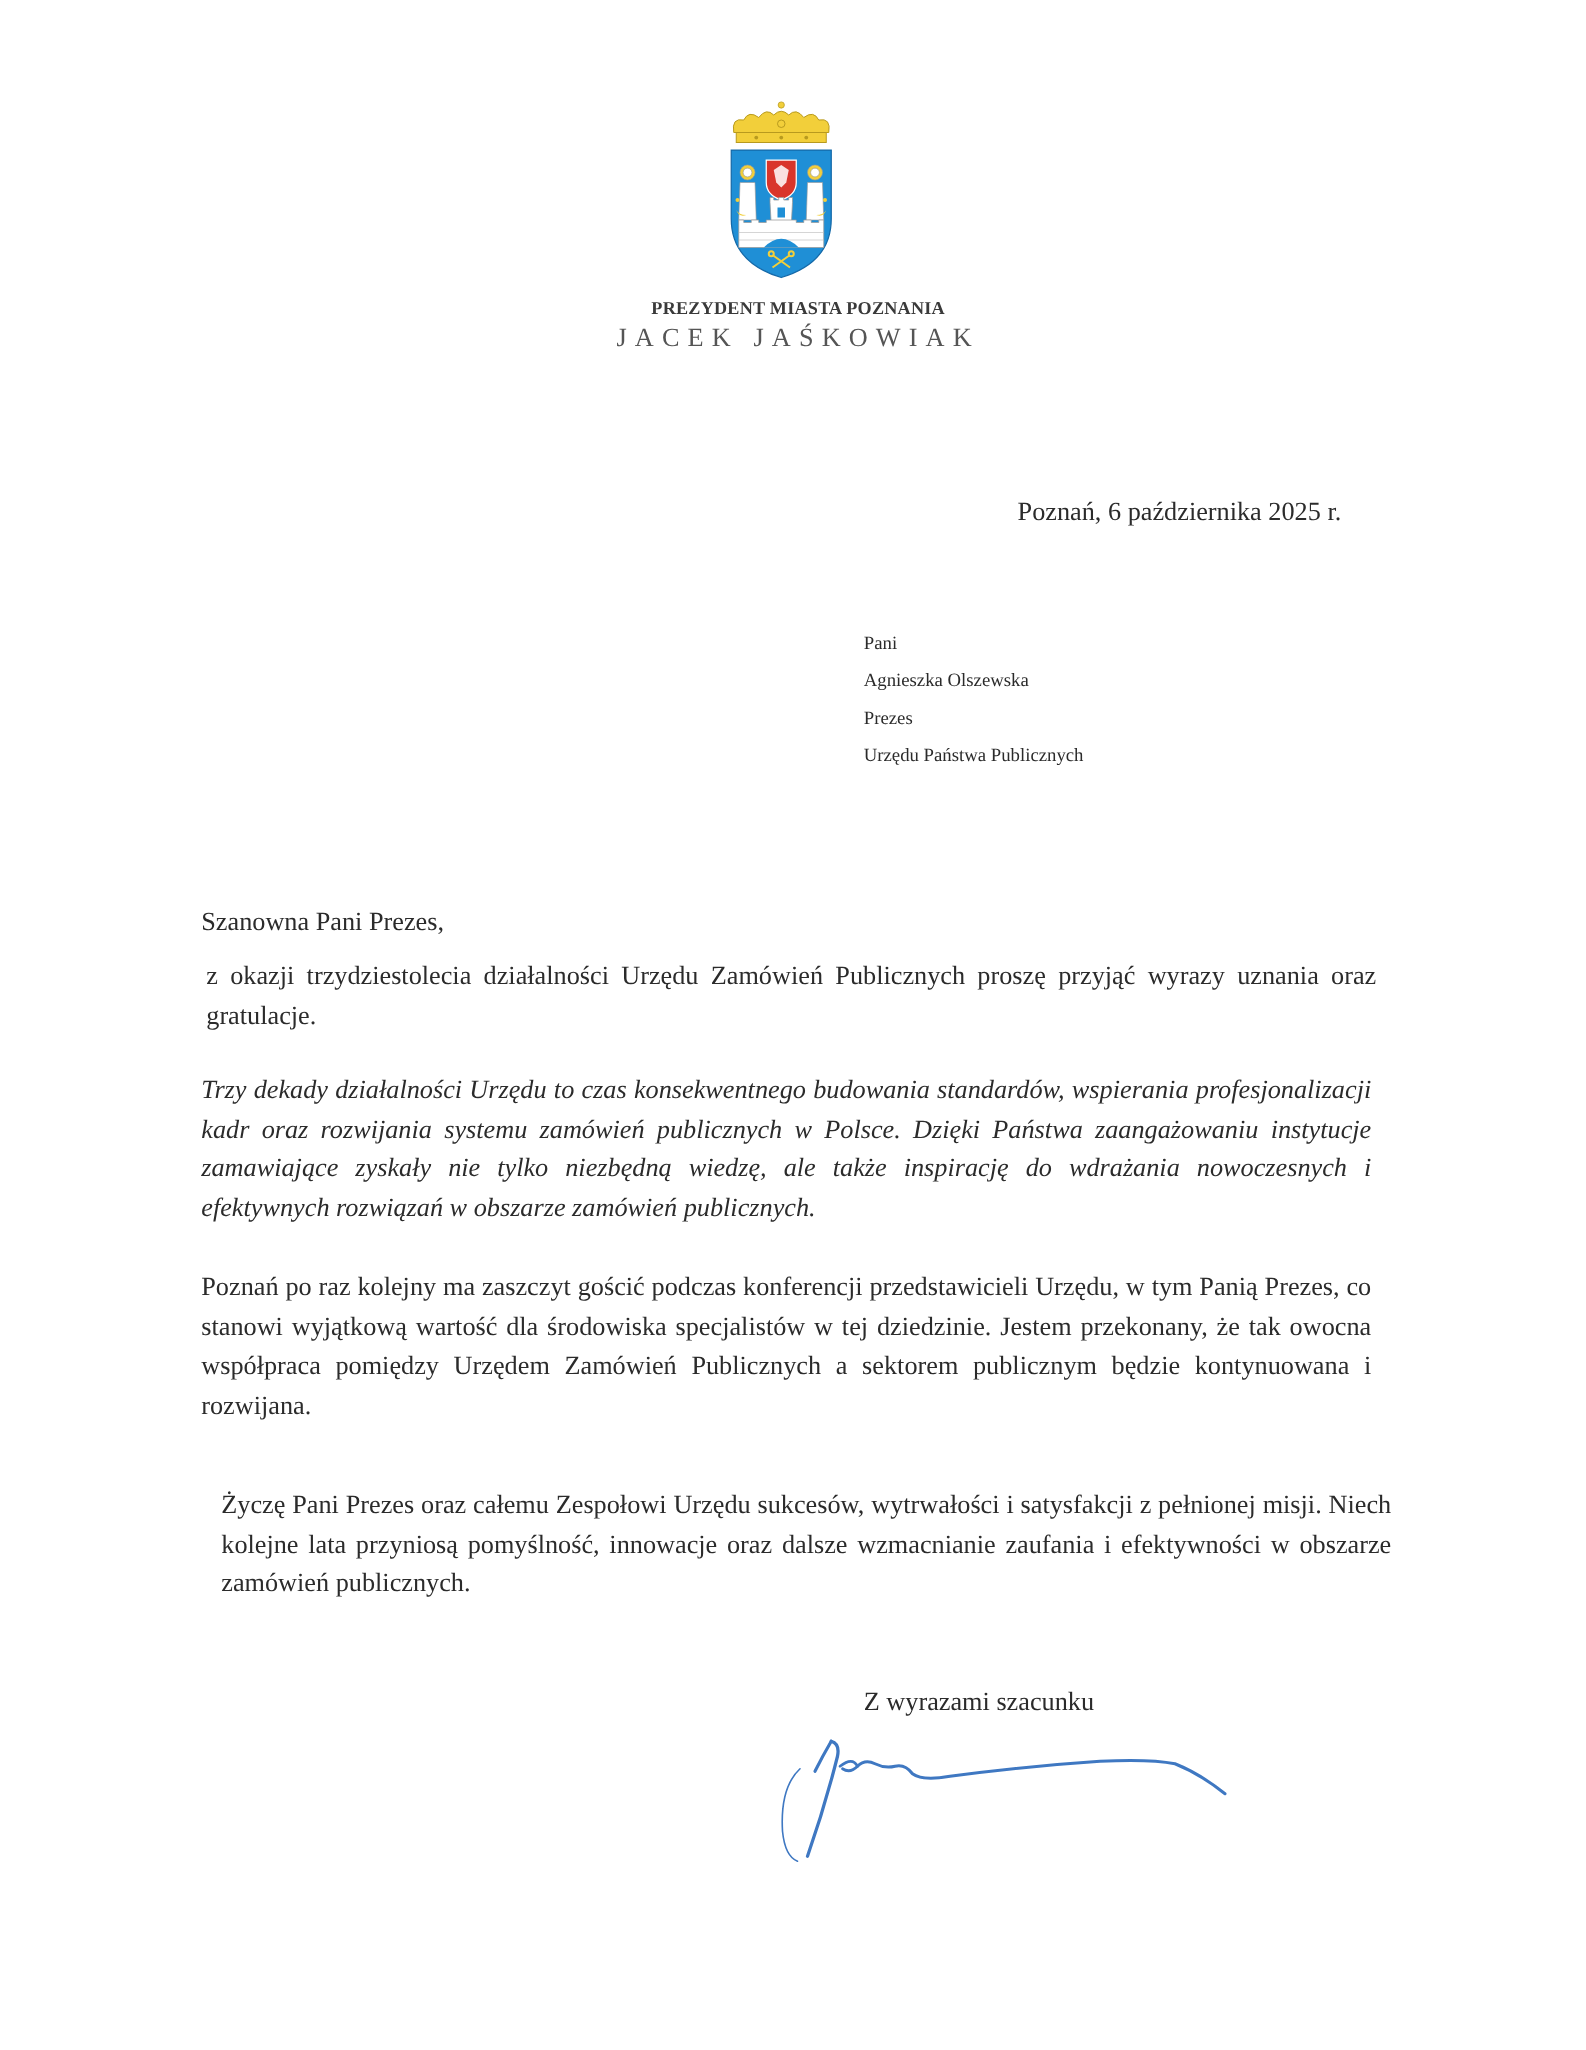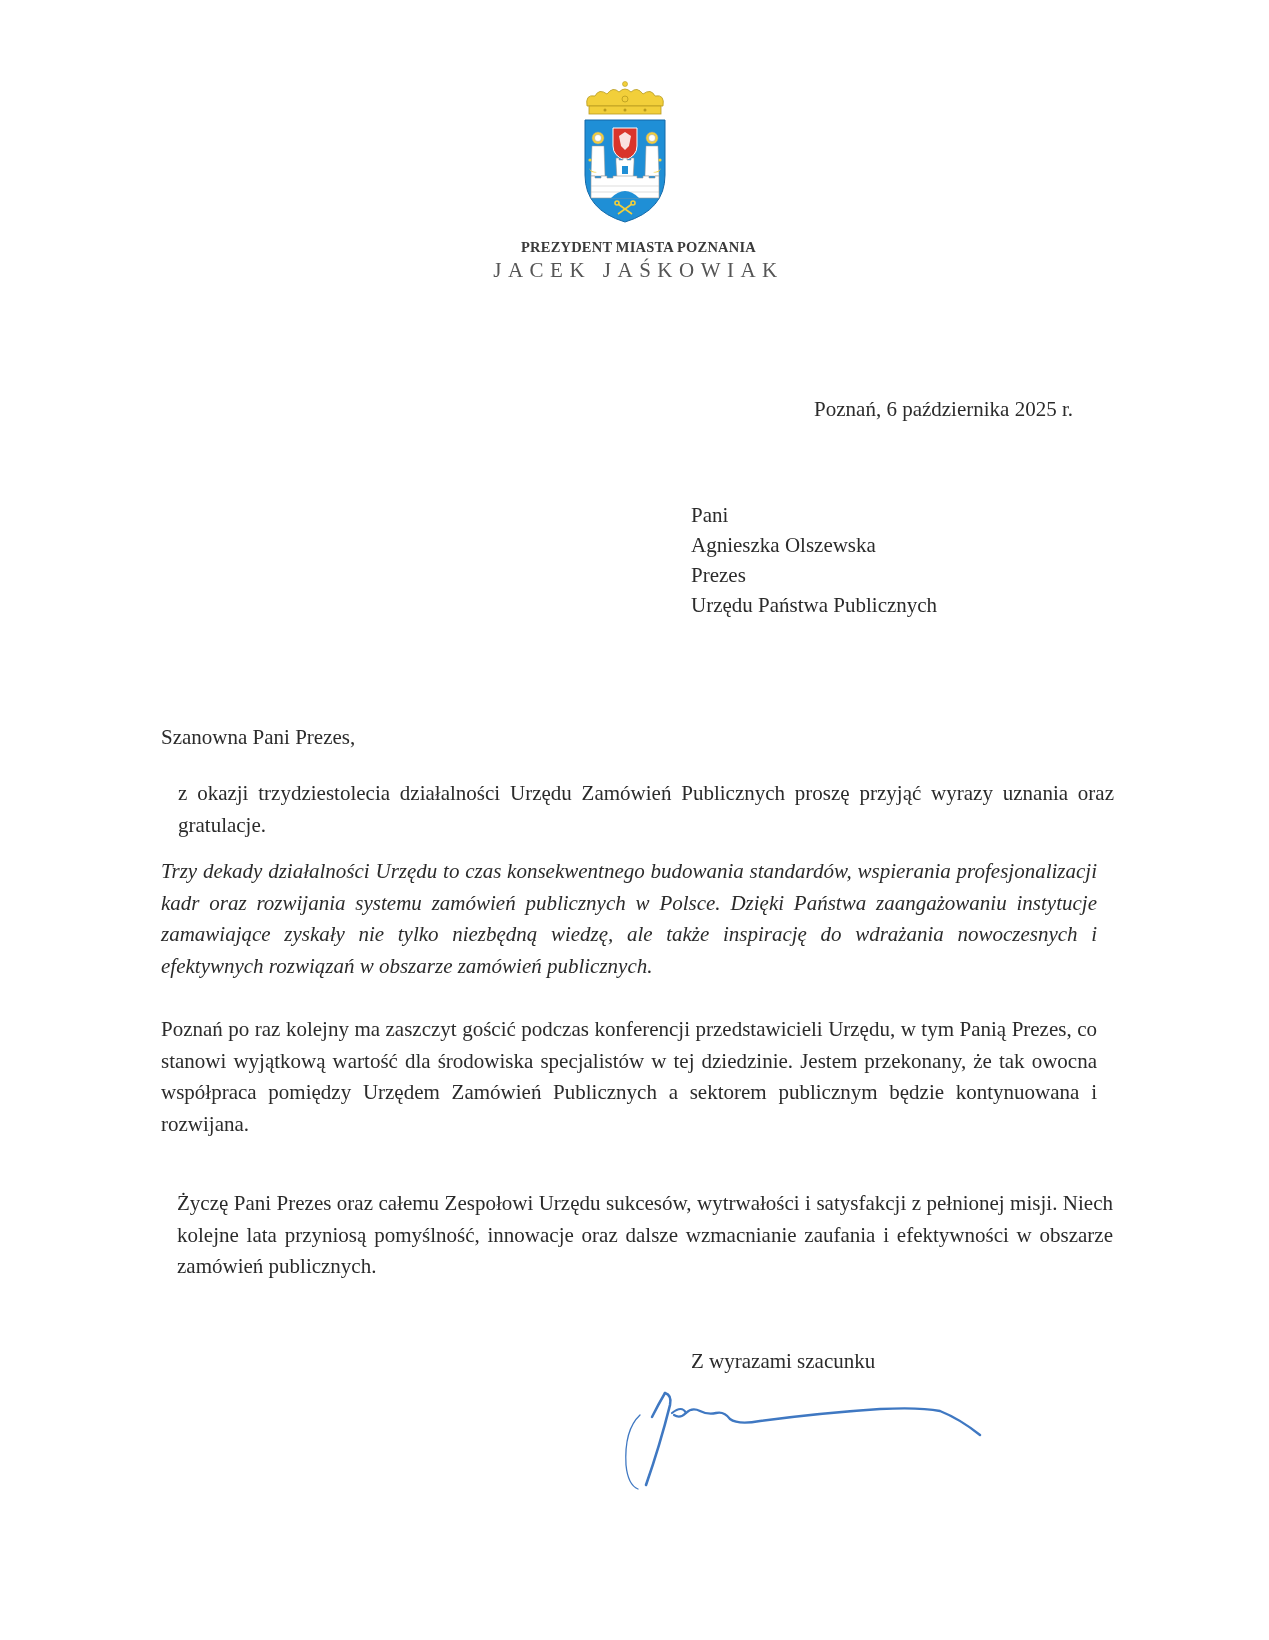--- a/index.html
+++ b/index.html
@@ -16,21 +16,21 @@
       top: 239px; font-size: 14.5px; font-weight: bold; letter-spacing: 0.2px;
       color: #3a3a3a; left: 0; padding-left: 4px;
     }
     .org-name {
       top: 258px; font-size: 21px; letter-spacing: 6.5px; color: #555;
       padding-left: 4px;
     }
     .date {
       position: absolute; top: 397px; right: 196px; font-size: 21px;
     }
-    .recipient { position: absolute; left: 691px; top: 500px; font-size: 21px; line-height: 30px; }
+    .recipient { position: absolute; left: 691px; top: 500px; font-size: 15px; line-height: 30px; }
     .salutation { position: absolute; left: 161px; top: 705px; font-size: 21px; margin-top: 20px; }
     .body-text {
       position: absolute; left: 161px; width: 936px; font-size: 21px; line-height: 31.5px;
       text-align: justify;
     }
     .p1 { top: 761px; }
     .p2 { top: 856px; font-style: italic; }
     .p3 { top: 1014px; }
     .p4 { top: 1172px; }
     .closing { position: absolute; left: 691px; top: 1349px; font-size: 21px; }
@@ -96,21 +96,21 @@
 
 <div class="recipient">
   <span class="line">Pani</span>
   <span class="line">Agnieszka Olszewska</span>
   <span class="line">Prezes</span>
   <span class="line">Urzędu Państwa Publicznych</span>
 </div>
 
 <div class="salutation">Szanowna Pani Prezes,</div>
 
-<p class="body-text p1" style="margin:17px">z okazji trzydziestolecia działalności Urzędu Zamówień Publicznych proszę przyjąć wyrazy uznania oraz gratulacje.</p>
+<p class="body-text p1" style="margin:4px">z okazji trzydziestolecia działalności Urzędu Zamówień Publicznych proszę przyjąć wyrazy uznania oraz gratulacje.</p>
 <p class="body-text p2" style="margin:0">Trzy dekady działalności Urzędu to czas konsekwentnego budowania standardów, wspierania profesjonalizacji kadr oraz rozwijania systemu zamówień publicznych w Polsce. Dzięki Państwa zaangażowaniu instytucje zamawiające zyskały nie tylko niezbędną wiedzę, ale także inspirację do wdrażania nowoczesnych i efektywnych rozwiązań w obszarze zamówień publicznych.</p>
 <p class="body-text p3" style="margin:0">Poznań po raz kolejny ma zaszczyt gościć podczas konferencji przedstawicieli Urzędu, w tym Panią Prezes, co stanowi wyjątkową wartość dla środowiska specjalistów w tej dziedzinie. Jestem przekonany, że tak owocna współpraca pomiędzy Urzędem Zamówień Publicznych a sektorem publicznym będzie kontynuowana i rozwijana.</p>
 <p class="body-text p4" style="margin:16px">Życzę Pani Prezes oraz całemu Zespołowi Urzędu sukcesów, wytrwałości i satysfakcji z pełnionej misji. Niech kolejne lata przyniosą pomyślność, innowacje oraz dalsze wzmacnianie zaufania i efektywności w obszarze zamówień publicznych.</p>
 
 <div class="closing">Z wyrazami szacunku</div>
 
 <svg class="signature" viewBox="0 0 400 110">
   <g fill="none" stroke="#3f78c2" stroke-linecap="round" stroke-linejoin="round">
     <path d="M45 8 Q38 20 32 32" stroke-width="2.5"></path>
     <path d="M45 8 Q52 10 50 20 Q40 60 26 100" stroke-width="2.6"></path>

